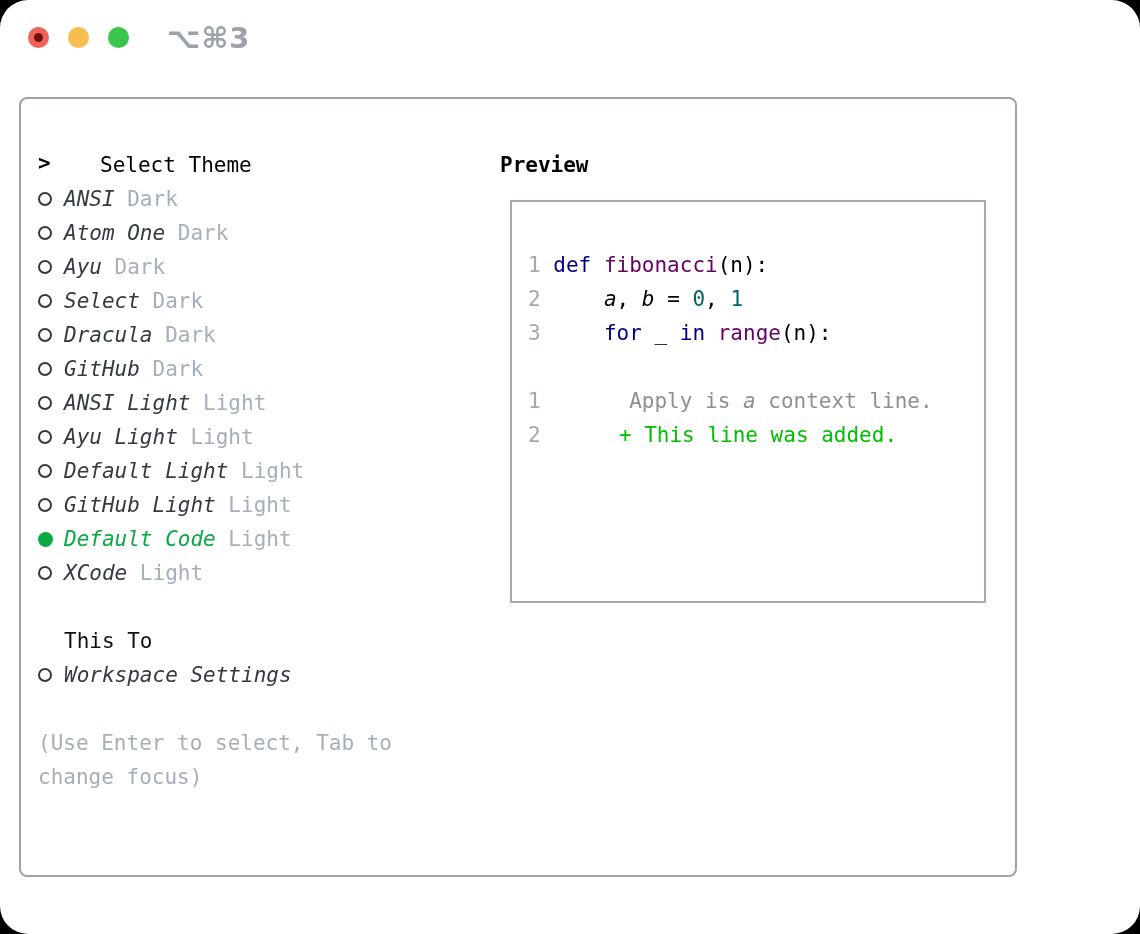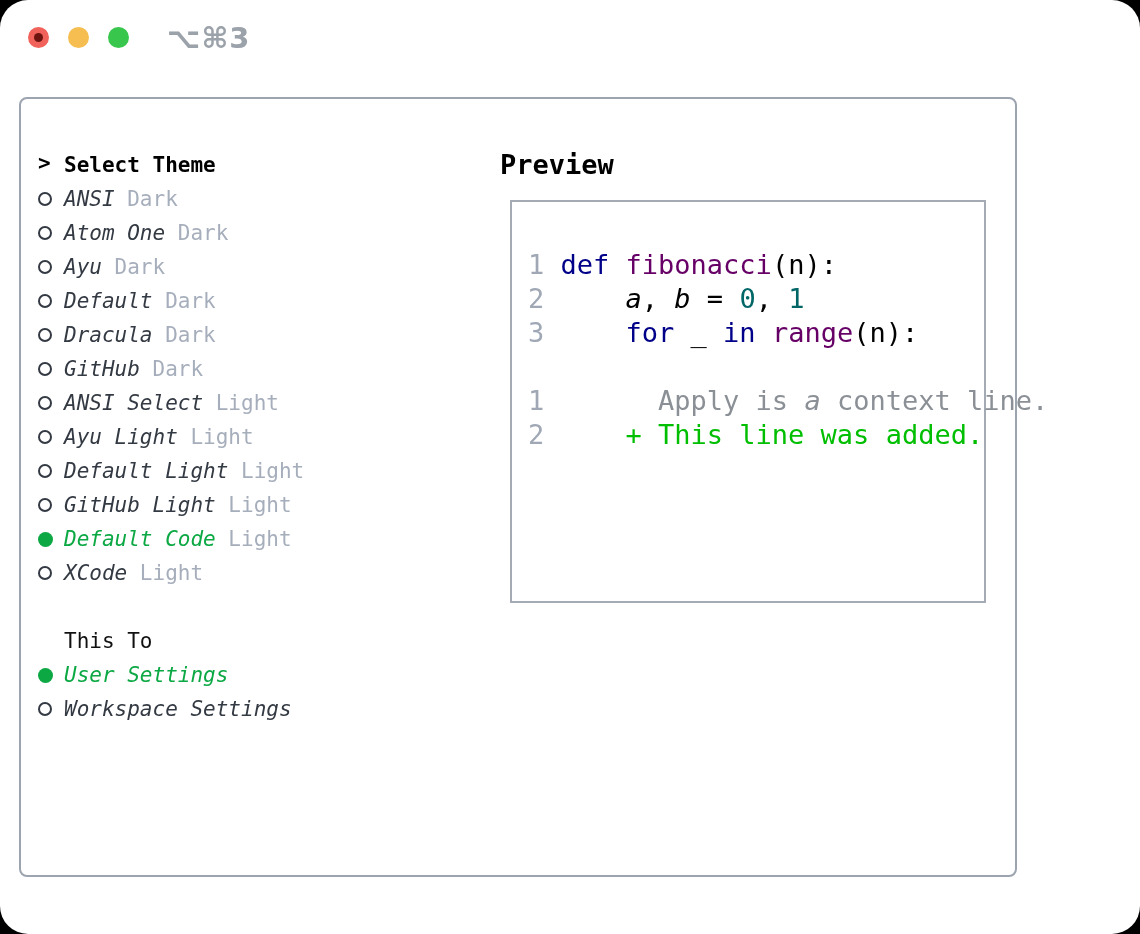--- a/index.html
+++ b/index.html
@@ -21,44 +21,44 @@
   .panel{position:absolute;left:19px;top:97px;width:994px;height:776px;
          border:2px solid var(--panel_border);border-radius:8px;background:#fff;}
 
   .left-col{position:absolute;left:17px;top:49px;width:440px;font-size:21px;}
   .row{display:flex;align-items:center;height:34px;white-space:pre;}
   .marker{display:inline-block;width:26px;flex:0 0 26px;position:relative;height:34px;}
   .circle{position:absolute;left:0;top:10px;width:14px;height:14px;border-radius:50%;
           border:2px solid var(--item_text);box-sizing:border-box;background:transparent;}
   .circle.filled{border:none;background:var(--accent_green);width:15px;height:15px;}
   .prompt-char{position:absolute;left:0;top:3px;font-weight:bold;color:#000;}
-  .header-text{font-weight:bold;color:#000;}
+  .header-text{font-weight:normal;color:#000;margin-left:36px;}
   .subheader-text{color:#111;}
   .item-name{color:var(--item_text);font-style:italic;}
   .item-name.selected{color:var(--accent_green);}
   .item-variant{color:var(--muted);}
   .spacer{height:34px;}
   .help{margin-top:0;width:390px;line-height:34px;color:var(--muted);white-space:normal;}
 
   
   .preview-header{position:absolute;left:479px;top:49px;height:34px;line-height:34px;
-                  font-size:27px;font-weight:bold;color:#000;}
+                  font-size:21px;font-weight:bold;color:#000;}
   .preview-box{position:absolute;left:489px;top:101px;width:472px;height:399px;
                border:2px solid var(--preview_border);background:#fff;box-sizing:content-box;}
-  .code{padding:46px 0 0 16px;font-size:27px;}
+  .code{padding:46px 0 0 16px;font-size:21px;}
   .cline{height:34px;line-height:34px;white-space:pre;color:#000;}
   .tok-num{color:var(--line_num);}
   .tok-kwd{color:var(--kwd);}
   .tok-typ{color:var(--typ);}
   .tok-lit{color:var(--lit);}
   .tok-var{color:#000;font-style:italic;}
   .tok-ctx{color:var(--ctx);}
   .tok-ctxv{color:var(--ctx);font-style:italic;}
   .tok-del{color:var(--diff_del);}
-  .tok-add{color:var(--diff_add);}
+  .tok-add{color:var(--diff_add);margin-left:15px;}
 </style>
 </head>
 <body>
 
 <div class="window">
 
   <div class="titlebar">
     <span class="tl red">
         <span class="tl-dot"></span>
       </span>
@@ -72,45 +72,45 @@
     <div class="left-col">
       <div class="row">
         <span class="marker"><span class="prompt-char">&gt;</span></span>
         <span class="header-text">Select Theme</span>
       </div>
 
       <div id="theme-list">
           <div class="row"><span class="marker"><span class="circle"></span></span><span class="item-name">ANSI</span><span class="item-variant"> Dark</span></div>
           <div class="row"><span class="marker"><span class="circle"></span></span><span class="item-name">Atom One</span><span class="item-variant"> Dark</span></div>
           <div class="row"><span class="marker"><span class="circle"></span></span><span class="item-name">Ayu</span><span class="item-variant"> Dark</span></div>
-          <div class="row"><span class="marker"><span class="circle"></span></span><span class="item-name">Default</span><span class="item-variant"> Dark</span></div>
+          <div class="row"><span class="marker"><span class="circle"></span></span><span class="item-name">Select</span><span class="item-variant"> Dark</span></div>
           <div class="row"><span class="marker"><span class="circle"></span></span><span class="item-name">Dracula</span><span class="item-variant"> Dark</span></div>
           <div class="row"><span class="marker"><span class="circle"></span></span><span class="item-name">GitHub</span><span class="item-variant"> Dark</span></div>
-          <div class="row"><span class="marker"><span class="circle"></span></span><span class="item-name">ANSI Select</span><span class="item-variant"> Light</span></div>
+          <div class="row"><span class="marker"><span class="circle"></span></span><span class="item-name">ANSI Light</span><span class="item-variant"> Light</span></div>
           <div class="row"><span class="marker"><span class="circle"></span></span><span class="item-name">Ayu Light</span><span class="item-variant"> Light</span></div>
           <div class="row"><span class="marker"><span class="circle"></span></span><span class="item-name">Default Light</span><span class="item-variant"> Light</span></div>
           <div class="row"><span class="marker"><span class="circle"></span></span><span class="item-name">GitHub Light</span><span class="item-variant"> Light</span></div>
           <div class="row"><span class="marker"><span class="circle filled"></span></span><span class="item-name selected">Default Code</span><span class="item-variant"> Light</span></div>
           <div class="row"><span class="marker"><span class="circle"></span></span><span class="item-name">XCode</span><span class="item-variant"> Light</span></div>
         </div>
 
       <div class="spacer"></div>
 
       <div class="row">
         <span class="marker"></span>
         <span class="subheader-text">This To</span>
       </div>
 
       <div id="apply-options">
-          <div class="row"><span class="marker"><span class="circle filled"></span></span><span class="item-name selected">User Settings</span></div>
           <div class="row"><span class="marker"><span class="circle"></span></span><span class="item-name">Workspace Settings</span></div>
         </div>
 
       <div class="spacer"></div>
 
+      <div class="help">(Use Enter to select, Tab to change focus)</div>
     </div>
 
     <div class="preview-header">Preview</div>
 
     <div class="preview-box">
       <div class="code" id="preview-lines">
           <div class="cline"><span class="tok-num">1 </span><span class="tok-kwd">def</span><span> </span><span class="tok-typ">fibonacci</span><span>(n):</span></div>
           <div class="cline"><span class="tok-num">2 </span><span>    </span><span class="tok-var">a</span><span>, </span><span class="tok-var">b</span><span> = </span><span class="tok-lit">0</span><span>, </span><span class="tok-lit">1</span></div>
           <div class="cline"><span class="tok-num">3 </span><span>    </span><span class="tok-kwd">for</span><span> _ </span><span class="tok-kwd">in</span><span> </span><span class="tok-typ">range</span><span>(n):</span></div>
           <div class="cline">&nbsp;</div>

